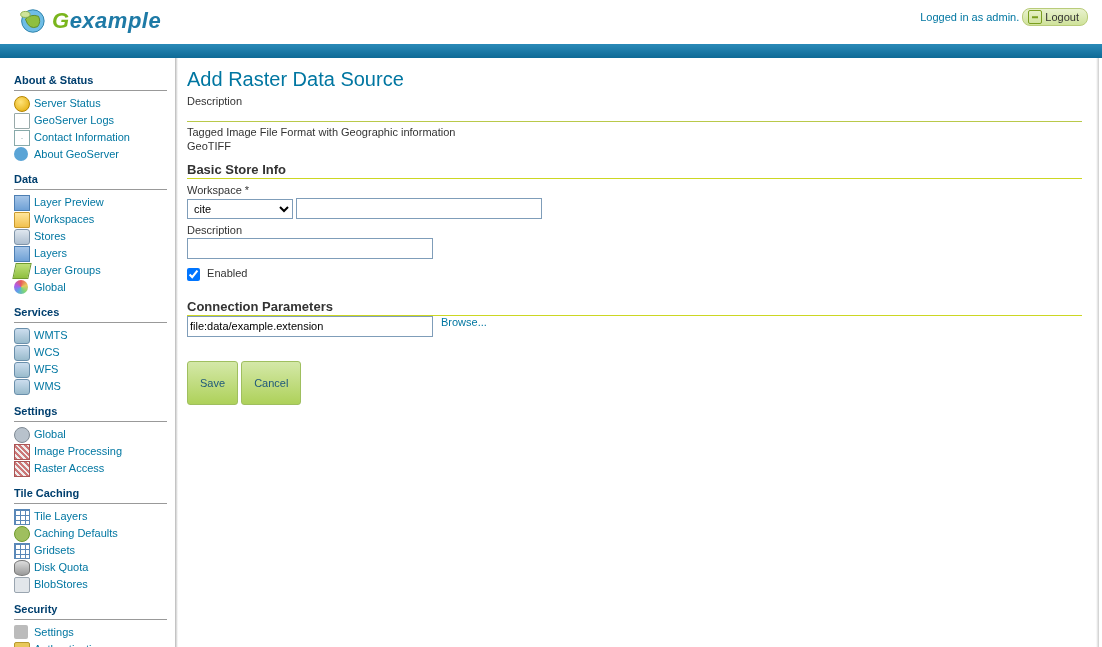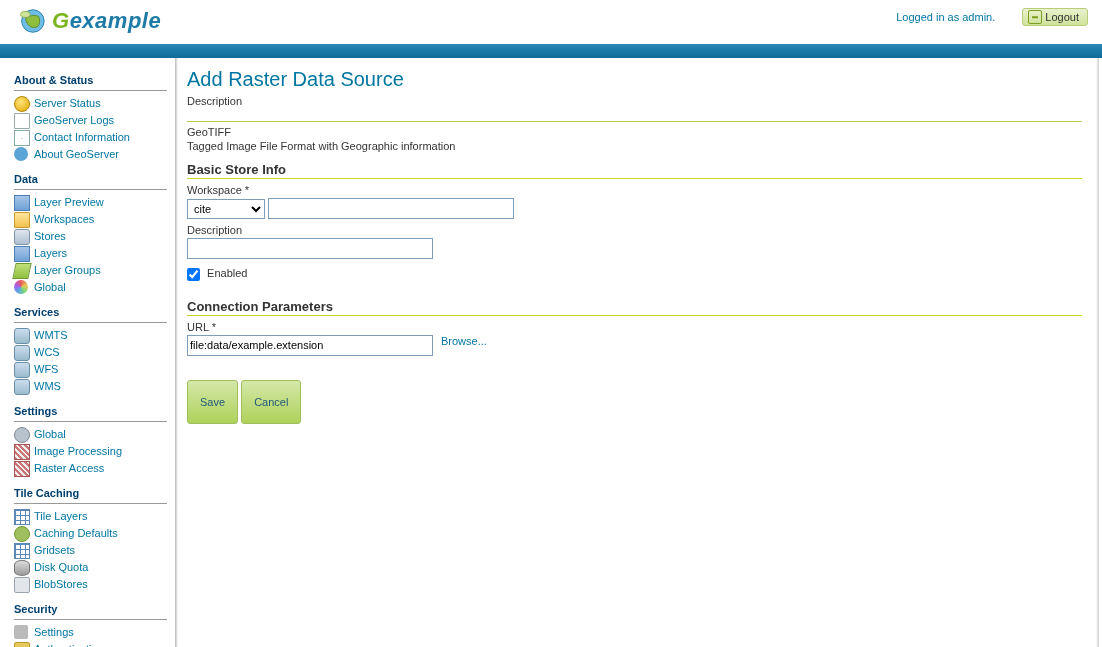--- a/index.html
+++ b/index.html
@@ -17,21 +17,21 @@
   a{color:var(--link);text-decoration:none;}
 
   
   #header{position:relative;height:44px;}
   #logo{display:flex;align-items:center;gap:6px;padding:6px 16px;}
   #logo .globe{width:30px;height:30px;position:relative;}
   #logo .brand{font-size:22px;font-weight:bold;font-style:italic;letter-spacing:.5px;}
   #logo .brand .g{color:#7ab51d;}
   #logo .brand .rest{color:#1e7aa6;}
   #auth{position:absolute;top:8px;right:14px;font-size:11px;color:var(--link);}
-  #auth .logout{display:inline-block;margin-left:24px;border:1px solid #b9cc7a;background:linear-gradient(#e9f2cf,#cfe29a);border-radius:3px;padding:2px 8px 2px 22px;color:#333;position:relative;cursor:pointer;}
+  #auth .logout{display:inline-block;margin-left:0;border:1px solid #b9cc7a;background:linear-gradient(#e9f2cf,#cfe29a);border-radius:8px;padding:2px 8px 2px 22px;color:#333;position:relative;cursor:pointer;}
   #auth .logout::before{content:"";position:absolute;left:5px;top:50%;transform:translateY(-50%);width:12px;height:12px;border:1.5px solid #7a9e1f;border-radius:2px;}
   #auth .logout::after{content:"";position:absolute;left:9px;top:50%;transform:translateY(-50%);width:6px;height:1.5px;background:#7a9e1f;}
   #bluebar{height:14px;background:linear-gradient(#2a8ab8,#0e6a96);}
 
   
   #wrap{display:flex;}
   #sidebar{width:175px;padding:10px 8px 30px 14px;box-sizing:border-box;}
   #sidebar h3{color:#003F6E;font-size:11px;font-weight:bold;margin:10px 0 2px 0;border-bottom:1px solid #999;padding-bottom:4px;}
   #sidebar h3:first-child{margin-top:6px;}
   #sidebar ul{list-style:none;margin:4px 0 8px 0;padding:0;}
@@ -63,21 +63,21 @@
   
   #main{flex:1;position:relative;padding:0 20px 30px 12px;}
   #main::before{content:"";position:absolute;left:0;top:0;bottom:0;width:3px;background:linear-gradient(to right,rgba(0,0,0,.28),rgba(0,0,0,0));}
   #main::after{content:"";position:absolute;right:3px;top:0;bottom:0;width:3px;background:linear-gradient(to left,rgba(0,0,0,.20),rgba(0,0,0,0));}
   h1.page-title{color:var(--heading);font-weight:normal;font-size:20px;margin:10px 0 4px 0;}
   .desc{margin:0 0 14px 0;}
   hr.div{border:none;border-top:1px solid #b9c94a;margin:12px 0 4px 0;}
   .sub-title{font-weight:bold;font-size:13px;margin:10px 0 0 0;padding-bottom:1px;border-bottom:1px solid var(--section-rule);}
   .field-label{margin:5px 0 2px 0;}
   select,input[type=text]{font:11px var(--font);border:1px solid #7f9db9;padding:1px 2px;background:#fff;}
-  select{width:78px;height:20px;}
+  select{width:106px;height:20px;}
   .txt-md{width:240px;height:17px;}
   .chk-row{margin-top:8px;}
   .chk-row input{vertical-align:middle;margin:0 4px 0 0;}
   .url-row{display:flex;align-items:flex-start;gap:8px;}
   .btns{margin-top:24px;}
   .btn{display:inline-block;border:1px solid #9fbf5f;background:linear-gradient(var(--green1),var(--green2));border-radius:3px;padding:15px 12px;color:#205a7a;font:11px var(--font);cursor:pointer;}
   .plain{margin-top:2px;}
 </style>
 </head>
 <body>
@@ -152,42 +152,41 @@
       <li><span class="ic lockg"></span><a>Authentication</a></li>
 
     </ul>
   </nav>
 
   <main id="main">
     <h1 class="page-title">Add Raster Data Source</h1>
     <p class="desc">Description</p>
 
     <hr class="div">
+    <div class="plain">Tagged Image File Format with Geographic information</div>
     <div class="plain">GeoTIFF</div>
-    <div class="plain">Tagged Image File Format with Geographic information</div>
 
     <h2 class="sub-title">Basic Store Info</h2>
 
     <div class="field-label">Workspace *</div>
     <select>
       <option>cite</option>
     </select>
 
     <input type="text" class="txt-md" value="" style="">
 
     <div class="field-label">Description</div>
     <input type="text" class="txt-md" value="" style="">
 
     <div class="chk-row">
       <input type="checkbox" id="en" checked="" style="">
       <label for="en">Enabled</label>
     </div>
 
     <h2 class="sub-title" style="margin-top:18px">Connection Parameters</h2>
-    <div class="field-label">URL *</div>
     <div class="url-row">
       <input type="text" class="txt-md" value="file:data/example.extension" style="">
       <a href="#">Browse...</a>
     </div>
 
     <div class="btns">
       <a class="btn">Save</a>
       <a class="btn">Cancel</a>
     </div>
   </main>

